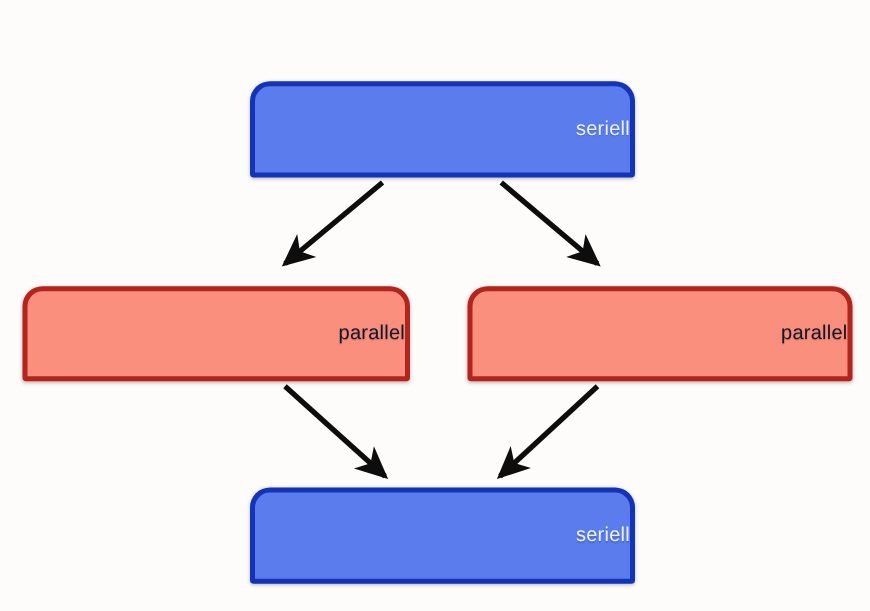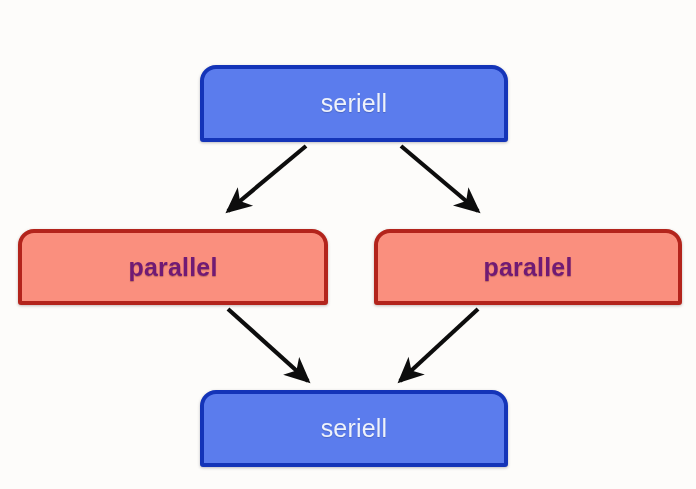--- a/index.html
+++ b/index.html
@@ -24,40 +24,39 @@
     left: 0;
     top: 0;
     width: 696px;
     height: 489px;
   }
   .node {
     position: absolute;
     box-sizing: border-box;
     display: flex;
     align-items: center;
-    justify-content: center;
+    justify-content: flex-end;
     border-style: solid;
     border-width: 4px;
     border-radius: 16px 16px 3px 3px;
-    font-size: 25px;
+    font-size: 16px;
     letter-spacing: 0.2px;
     z-index: 2;
   }
   .node-seriell {
     background: #5b7ced;
     border-color: #1434b8;
     color: #eef2fb;
     box-shadow: 0 1px 3px rgba(40,40,60,0.30);
   }
   .node-parallel {
     background: #fa8f7e;
     border-color: #b3241c;
-    color: #701a75;
+    color: #0f172a;
     box-shadow: 0 1px 3px rgba(60,30,30,0.30);
-    font-weight: bold;
   }
   .node-label {
     display: block;
     line-height: 1;
     text-shadow: 0 1px 1px rgba(0,0,0,0.18);
   }
   .node-parallel .node-label {
     text-shadow: 0 1px 1px rgba(90,40,35,0.35);
   }
   

